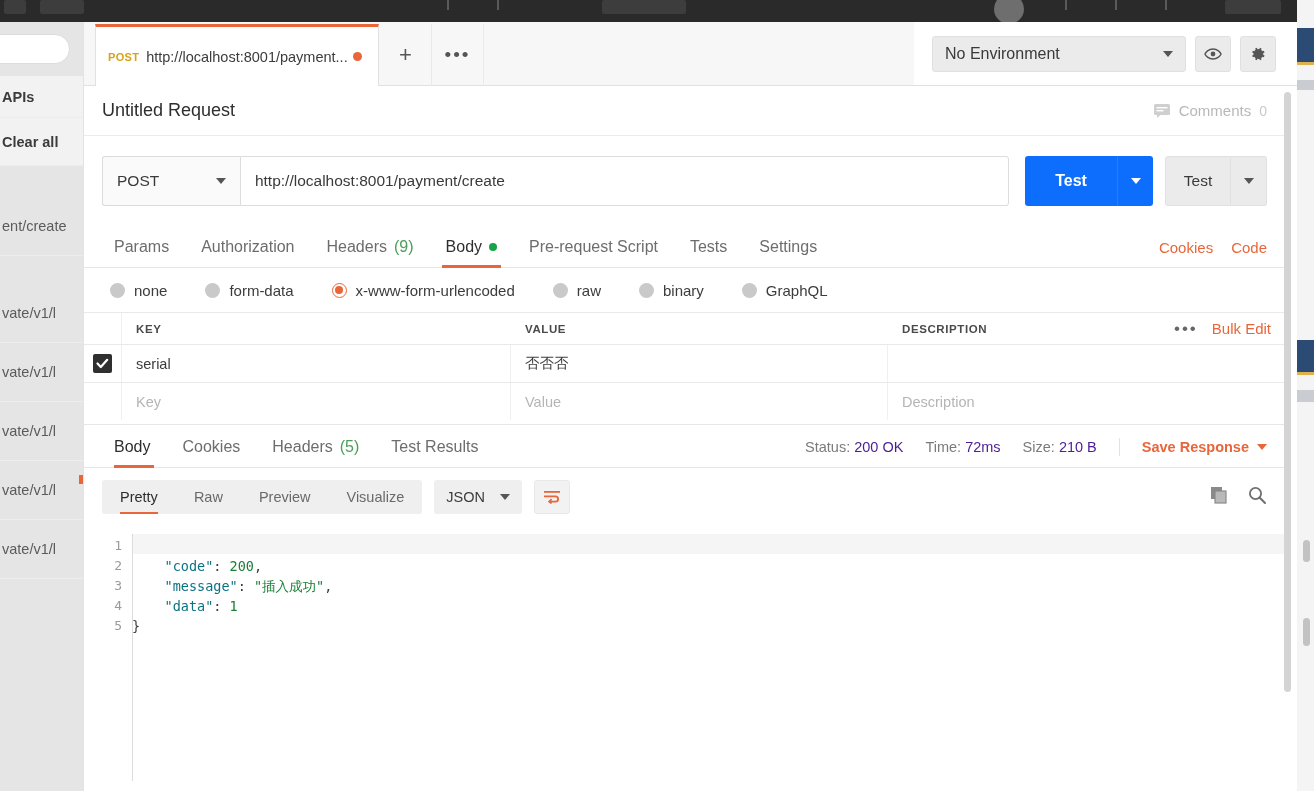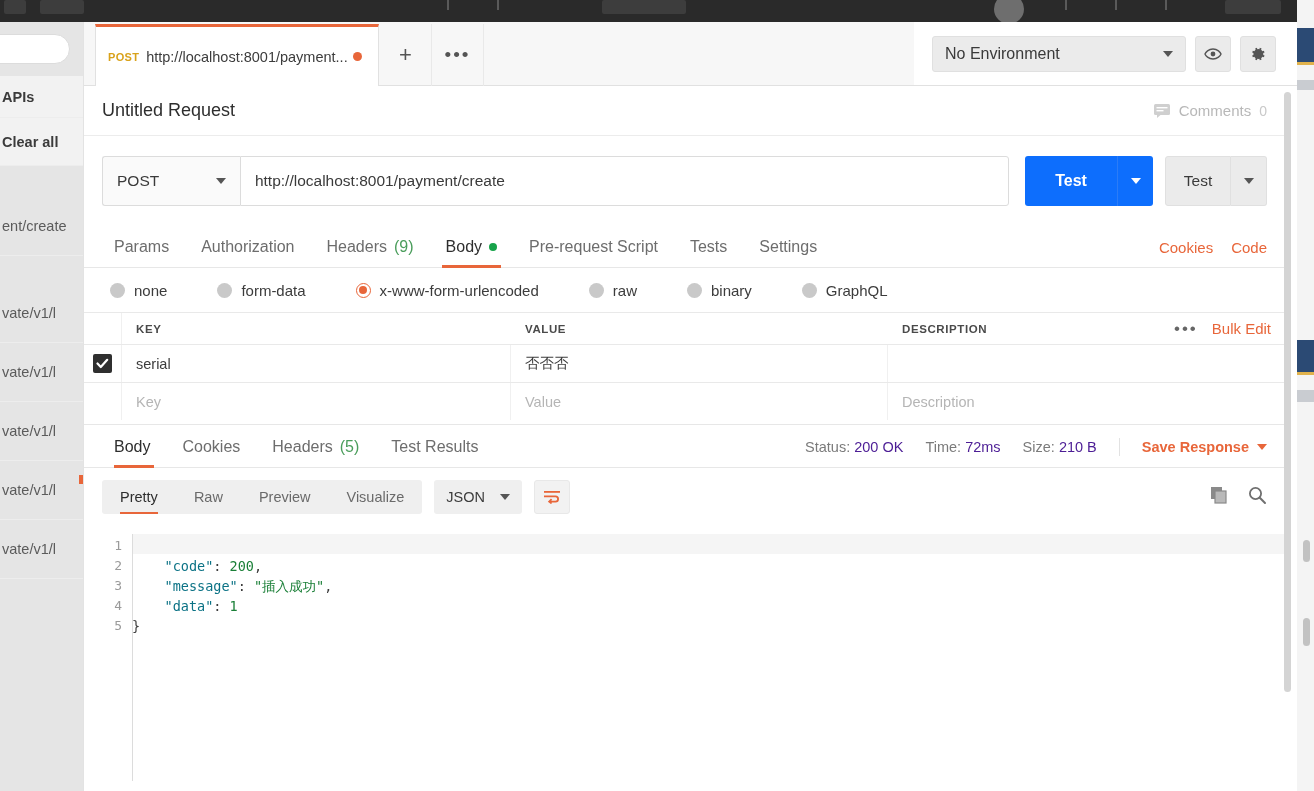--- a/index.html
+++ b/index.html
@@ -169,21 +169,21 @@
     content:""; position:absolute; left:12px; right:12px; bottom:-1px; height:3px; background:#e8663a;
   }
   .rtab .count { color:#4a9d5b; }
   .rtab .greendot { width:8px; height:8px; border-radius:50%; background:#17a34a; }
   #reqtabs-right { margin-left:auto; display:flex; gap:18px; padding-bottom:11px; }
   .linkbtn { color:#e8663a; font-size:15px; }
 
   
   #bodytypes {
     position:absolute; left:0; top:246px; width:1201px; height:44px;
-    display:flex; align-items:center; padding-left:26px; gap:16px;
+    display:flex; align-items:center; padding-left:26px; gap:4px;
   }
   .radio-item { display:flex; align-items:center; gap:9px; margin-right:34px; font-size:15px; color:#3c3c3c; }
   .radio {
     width:15px; height:15px; border-radius:50%; background:#c9c9c9; flex:none;
     display:flex; align-items:center; justify-content:center;
   }
   .radio.on { background:#ffffff; border:1px solid #e8663a; }
   .radio.on::after { content:""; width:8px; height:8px; border-radius:50%; background:#e8663a; }
 
   

